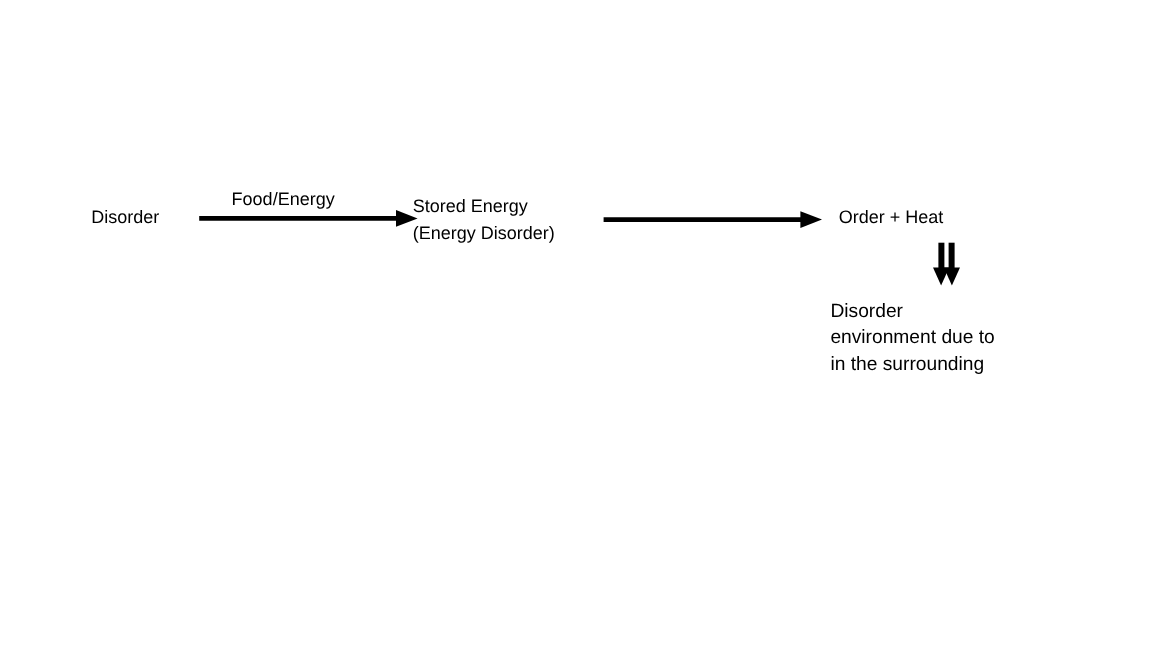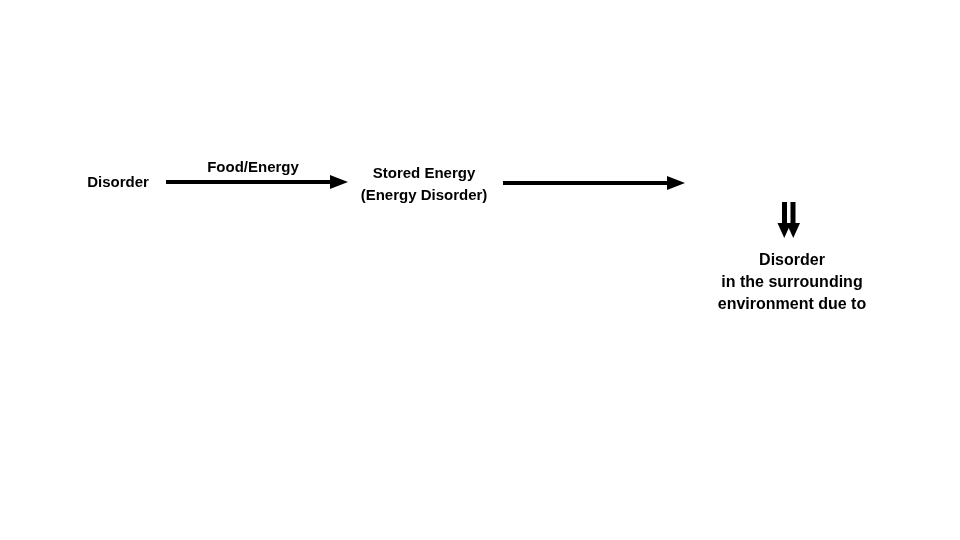--- a/index.html
+++ b/index.html
@@ -13,23 +13,23 @@
     position: relative;
     width: 960px;
     height: 540px;
     overflow: hidden;
     background: #ffffff;
     color: #000000;
   }
   .lbl {
     position: absolute;
     font-size: 15px;
-    font-weight: 700;
+    font-weight: 400;
     line-height: 20px;
-    text-align: center;
+    text-align: left;
     white-space: nowrap;
   }
   .multiline {
     line-height: 22px;
   }
   .arrow-svg {
     position: absolute;
     display: block;
   }
   
@@ -60,27 +60,28 @@
   <div class="lbl multiline" id="stored-energy-label">
     <div>Stored Energy</div>
     <div>(Energy Disorder)</div>
   </div>
 
   <svg class="arrow-svg" id="arrow2" width="186" height="16" viewBox="0 0 186 16">
     <line x1="3" y1="8" x2="169" y2="8" stroke="currentColor" stroke-width="4"></line>
     <polygon points="167,1 185,8 167,15" fill="currentColor"></polygon>
   </svg>
 
+  <div class="lbl" id="order-heat-label">Order + Heat</div>
 
   <svg class="arrow-svg" id="double-down-arrow" width="26" height="37" viewBox="0 0 26 37">
     <rect x="6" y="0" width="5" height="22" fill="currentColor"></rect>
     <polygon points="1.5,21 15,21 8.25,36" fill="currentColor"></polygon>
     <rect x="14.5" y="0" width="5" height="22" fill="currentColor"></rect>
     <polygon points="10.5,21 24,21 17.25,36" fill="currentColor"></polygon>
   </svg>
 
   <div class="lbl multiline" id="surrounding-label">
     <div>Disorder</div>
+    <div>environment due to</div>
     <div>in the surrounding</div>
-    <div>environment due to</div>
   </div>
 
 </div>
 
 </body></html>

